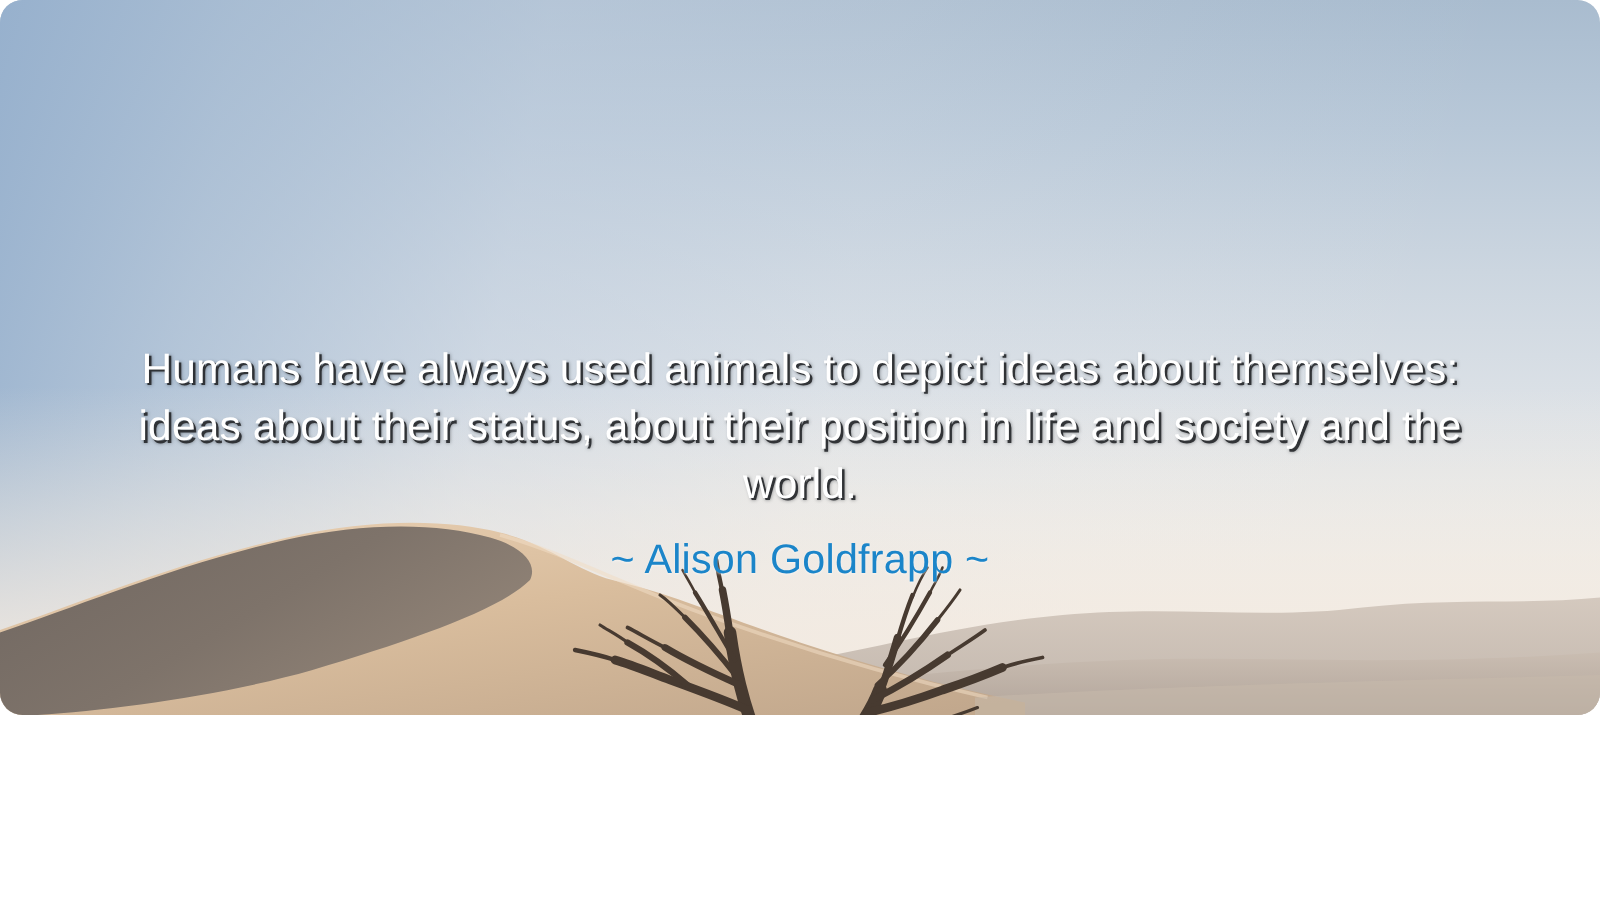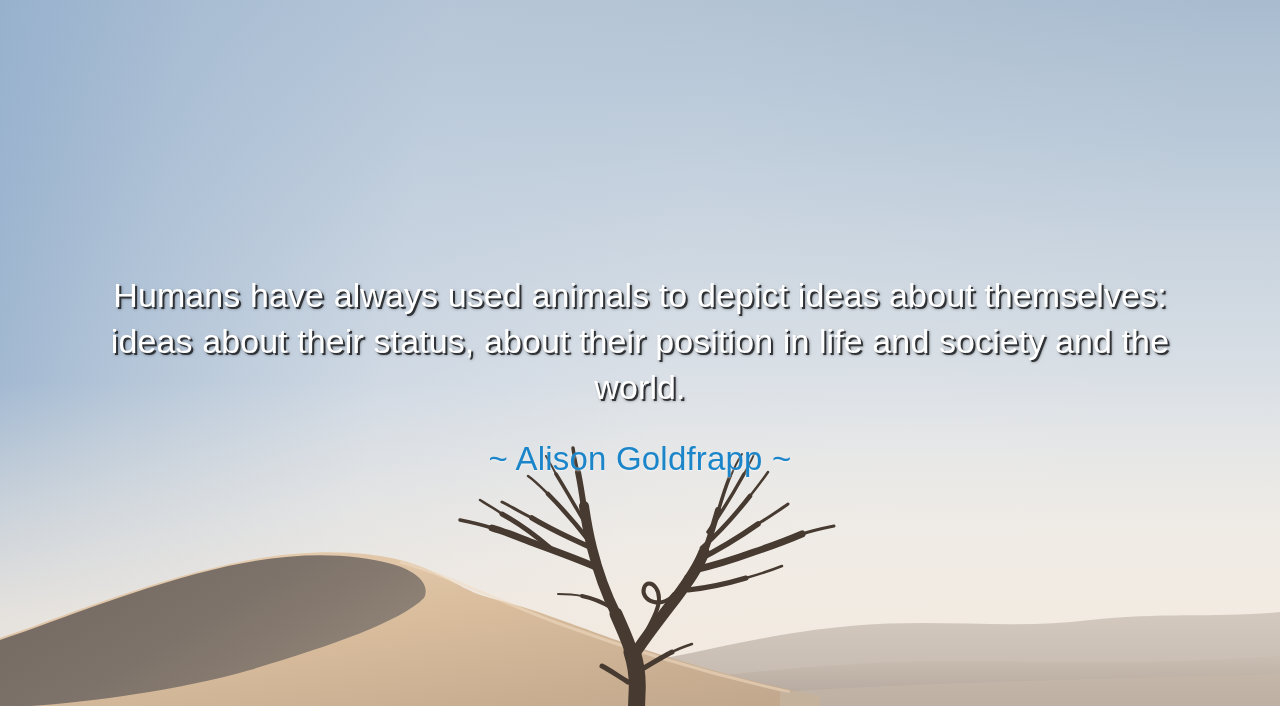--- a/index.html
+++ b/index.html
@@ -3,23 +3,24 @@
 <meta charset="utf-8">
 <style>
   * { margin:0; padding:0; box-sizing:border-box; }
   html, body {
     width:1280px; height:720px;
     overflow:hidden;
     font-family:"Liberation Sans", sans-serif;
   }
   #stage {
     position:relative;
-    width:1280px; height:706px;
+    width:1280px; height:572px;
     overflow:hidden;
     background:#e9ecef;
+    border-radius:18px;
   }
 
   
   .sky {
     position:absolute; inset:0;
     background:
       linear-gradient(100deg,
         rgba(150,176,205,0.95) 0%,
         rgba(168,189,212,0.75) 14%,
         rgba(196,209,225,0.45) 32%,
@@ -69,21 +70,21 @@
     line-height:46px;
     font-weight:400;
     color:#ffffff;
     letter-spacing:0.1px;
     text-shadow:
       2px 2px 0 rgba(40,42,46,0.92),
       2px 2px 3px rgba(30,32,36,0.55);
     white-space:pre-line;
   }
   .author {
-    margin-top:28px;
+    margin-top:16px;
     font-size:33px;
     line-height:42px;
     font-weight:400;
     color:#1b85c9;
     letter-spacing:0.2px;
     text-shadow:0 1px 2px rgba(255,255,255,0.55);
   }
 </style>
 </head>
 <body>

